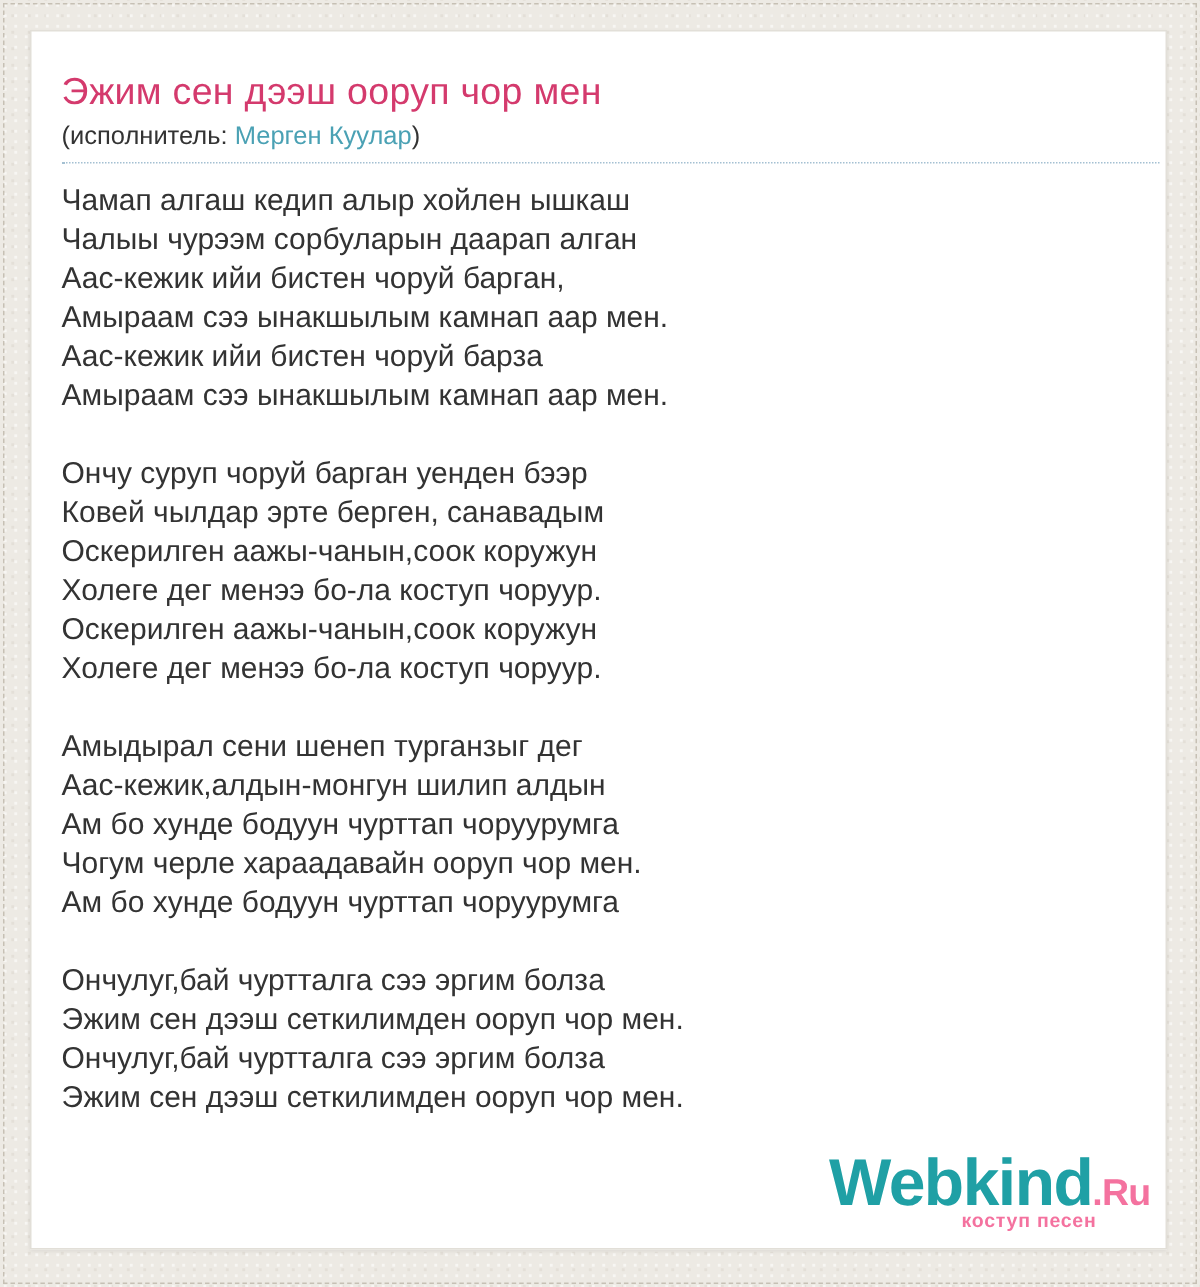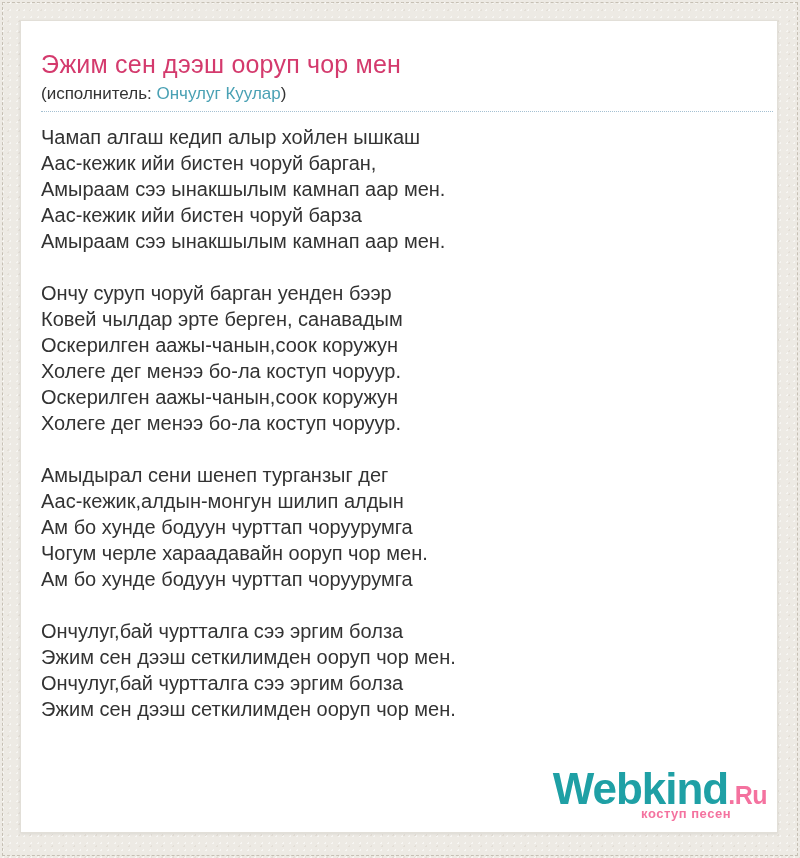--- a/index.html
+++ b/index.html
@@ -35,22 +35,21 @@
     position: absolute;
     left: 20px;
     top: 20px;
     width: 758px;
     height: 813px;
     background: #ffffff;
     border: 1px solid #e2dfd8;
     box-shadow: 0 1px 3px rgba(0,0,0,0.08);
   }
   .content {
-    padding: 13px 20px 0 20px;
-    margin-top: 16px;
+    padding: 26px 20px 0 20px;
   }
   .page-title {
     margin: 0 0 5px 0;
     font-size: 25px;
     font-weight: 400;
     color: var(--title_pink);
     letter-spacing: 0.2px;
   }
   .artist-line {
     font-size: 17px;
@@ -108,26 +107,27 @@
 <body>
 
 <div class="stitch-border"></div>
 
 <div class="card">
   <div class="content">
 
     <h1 class="page-title">Эжим сен дээш ооруп чор мен</h1>
 
     <div class="artist-line">
-      <span>(исполнитель: </span><a>Ончулуг Куулар</a><span>)</span>
+      <span>(исполнитель: </span><a>Мерген Куулар</a><span>)</span>
     </div>
 
     <div class="lyrics">
       <p>
         <span class="line">Чамап алгаш кедип алыр хойлен ышкаш</span>
+        <span class="line">Чалыы чурээм сорбуларын даарап алган</span>
         <span class="line">Аас-кежик ийи бистен чоруй барган,</span>
         <span class="line">Амыраам сээ ынакшылым камнап аар мен.</span>
         <span class="line">Аас-кежик ийи бистен чоруй барза</span>
         <span class="line">Амыраам сээ ынакшылым камнап аар мен.</span>
       </p>
       <p>
         <span class="line">Ончу суруп чоруй барган уенден бээр</span>
         <span class="line">Ковей чылдар эрте берген, санавадым</span>
         <span class="line">Оскерилген аажы-чанын,соок коружун</span>
         <span class="line">Холеге дег менээ бо-ла коступ чоруур.</span>

